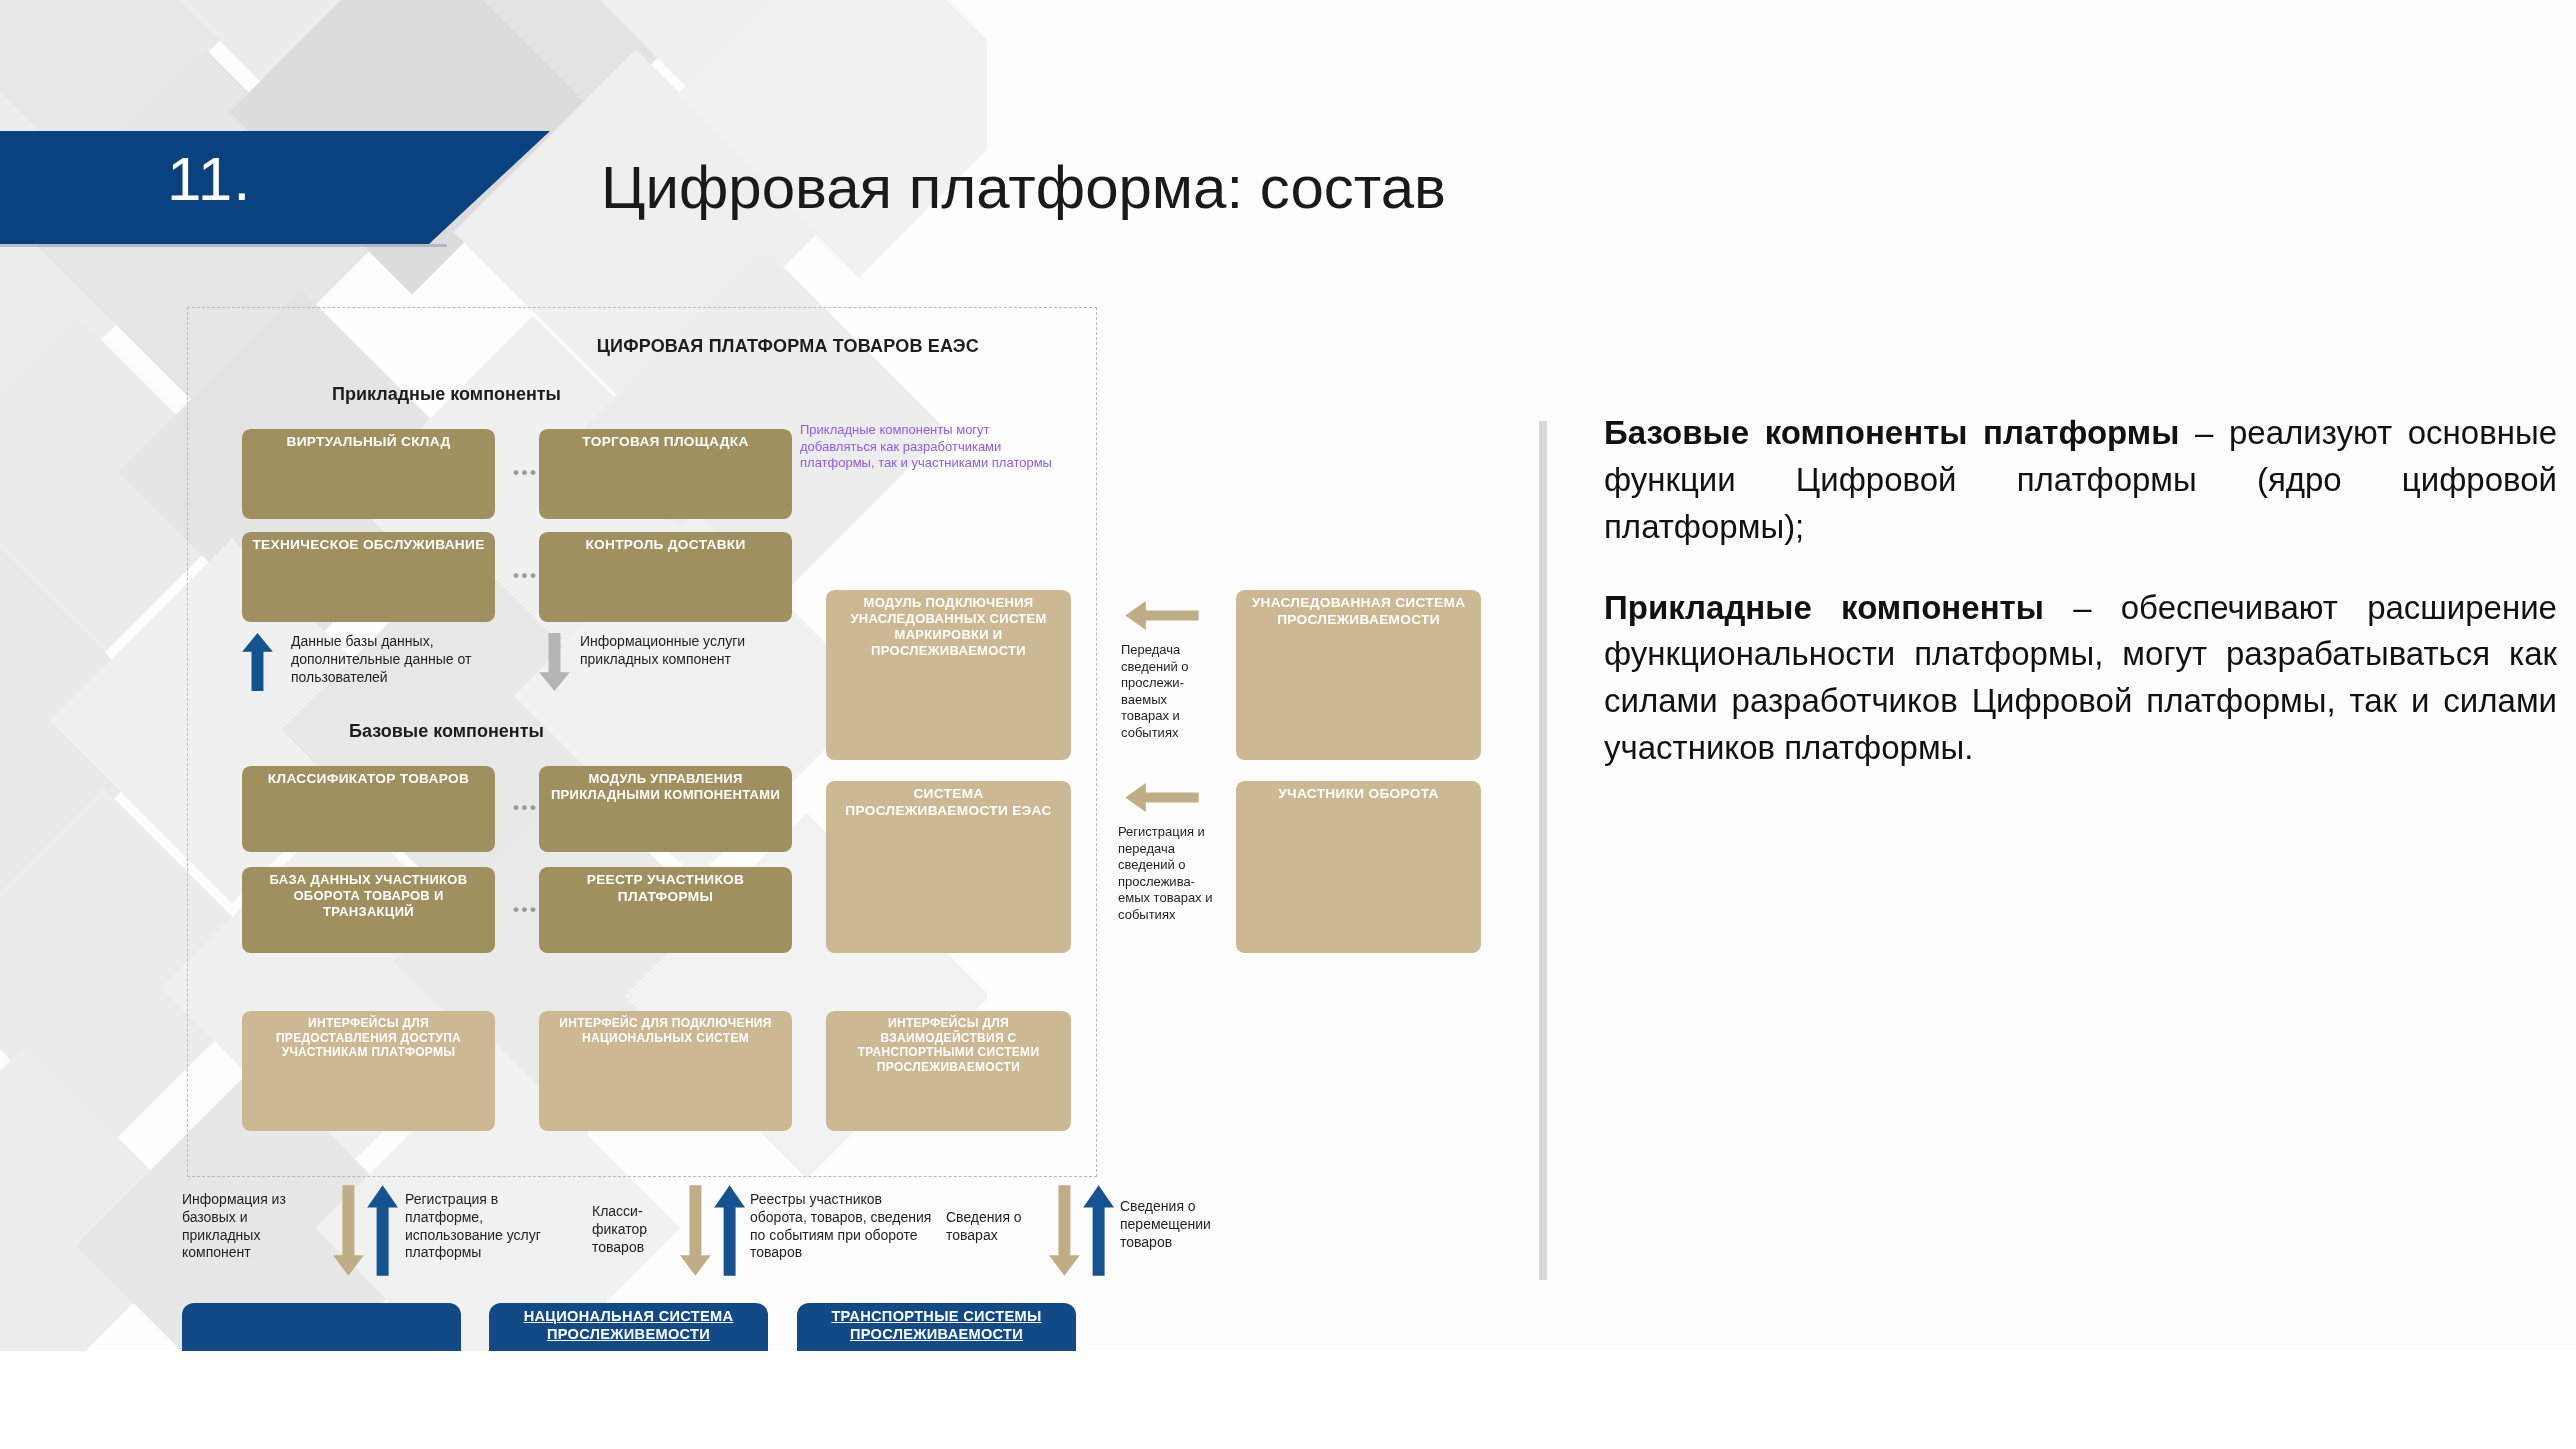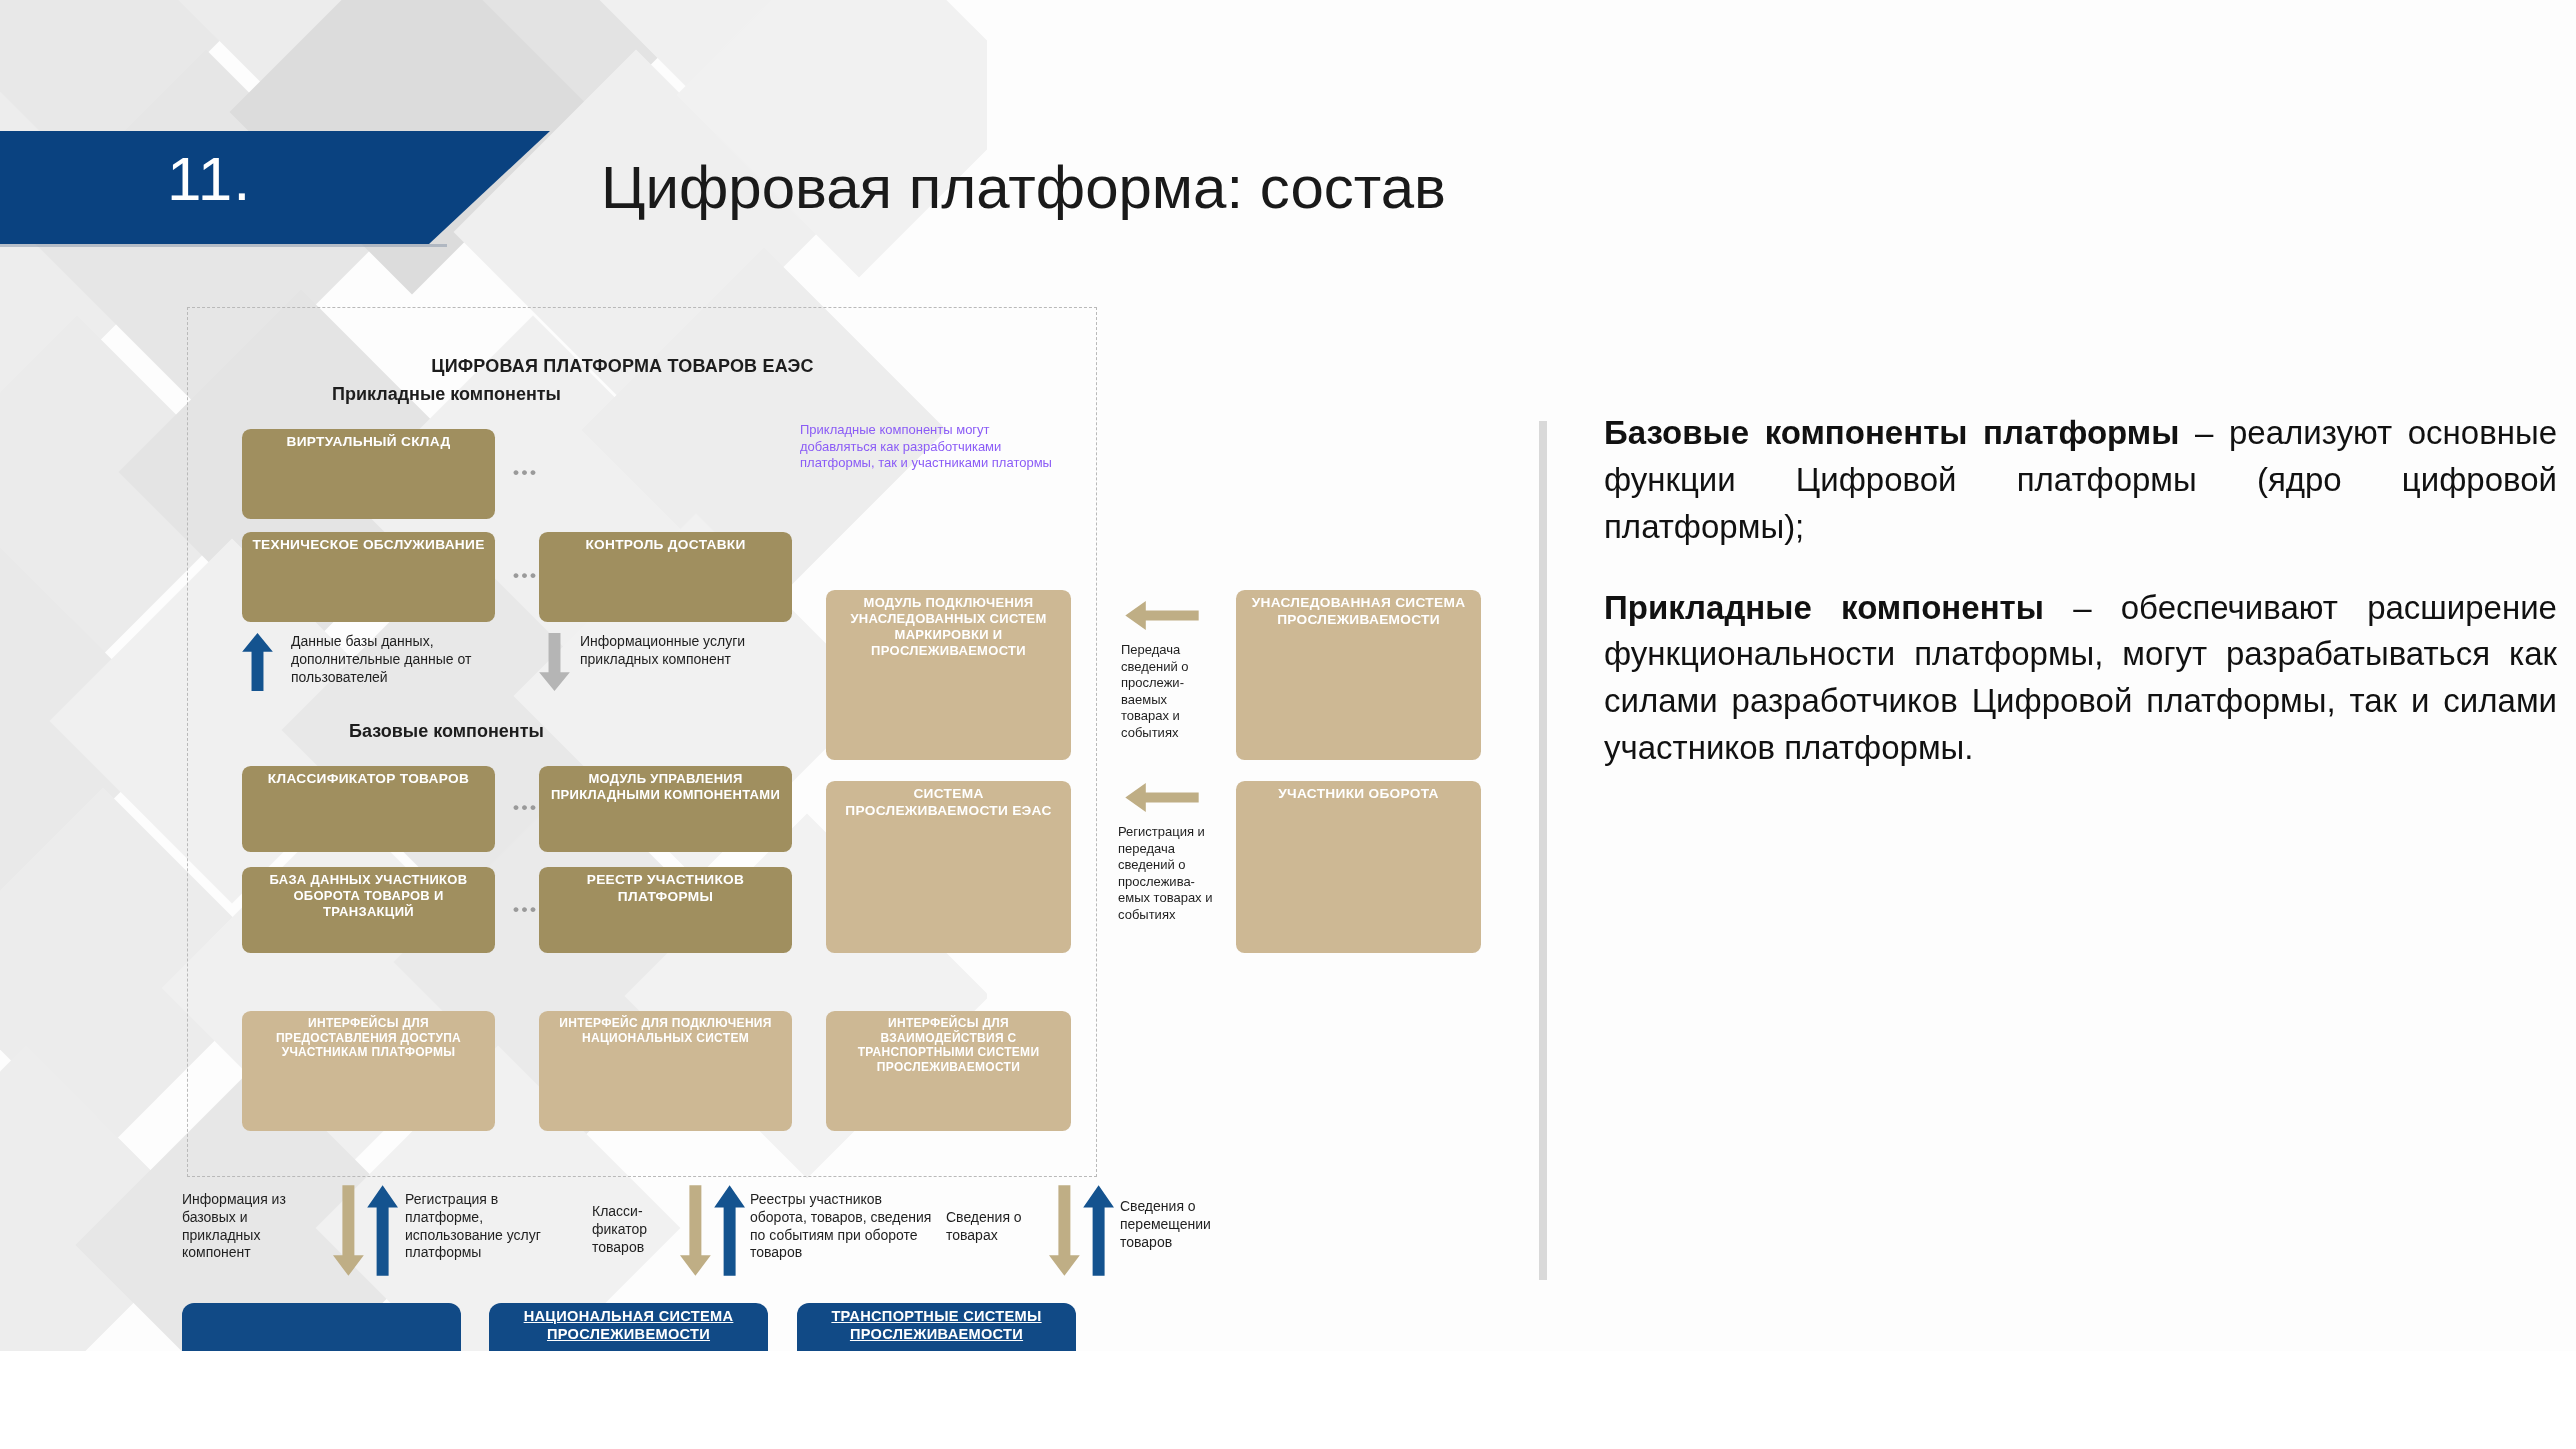--- a/index.html
+++ b/index.html
@@ -81,26 +81,25 @@
     left: 187px; top: 24px;
     width: 910px; height: 870px;
     border: 1.7px dashed #b9b9b9;
     background: transparent;
   }
 
   .dg-title {
     position: absolute;
     left: 266px; top: 53px;
     width: 713px;
-    text-align: center;
+    text-align: right;
     font-size: 18px;
     font-weight: bold;
     color: #1d1d1d;
     letter-spacing: 0.2px;
-    margin-top: 20px;
   }
 
   .sec-label {
     position: absolute;
     font-size: 18px;
     font-weight: bold;
     color: #1d1d1d;
     text-align: center;
   }
 
@@ -216,20 +215,23 @@
     <div class="dashed-box"></div>
 
     <div class="dg-title">ЦИФРОВАЯ ПЛАТФОРМА ТОВАРОВ ЕАЭС</div>
 
     <div class="sec-label" style="left:266px; top:101px; width:361px;">Прикладные компоненты</div>
 
     <div class="nbox dark fs14" style="left:242px; top:146px; width:253px; height:90px;">
       <span class="t">ВИРТУАЛЬНЫЙ СКЛАД</span>
     </div>
     <div class="dots" style="left:513px; top:180px;">•••</div>
+    <div class="nbox dark fs14" style="left:539px; top:146px; width:253px; height:90px;">
+      <span class="t">ТОРГОВАЯ ПЛОЩАДКА</span>
+    </div>
 
     <div class="nbox dark fs14" style="left:242px; top:249px; width:253px; height:90px;">
       <span class="t">ТЕХНИЧЕСКОЕ ОБСЛУЖИВАНИЕ</span>
     </div>
     <div class="dots" style="left:513px; top:283px;">•••</div>
     <div class="nbox dark fs14" style="left:539px; top:249px; width:253px; height:90px;">
       <span class="t">КОНТРОЛЬ ДОСТАВКИ</span>
     </div>
 
     <div class="note" style="left:800px; top:139px; width:258px;">Прикладные компоненты могут добавляться как разработчиками платформы, так и участниками платормы</div>

